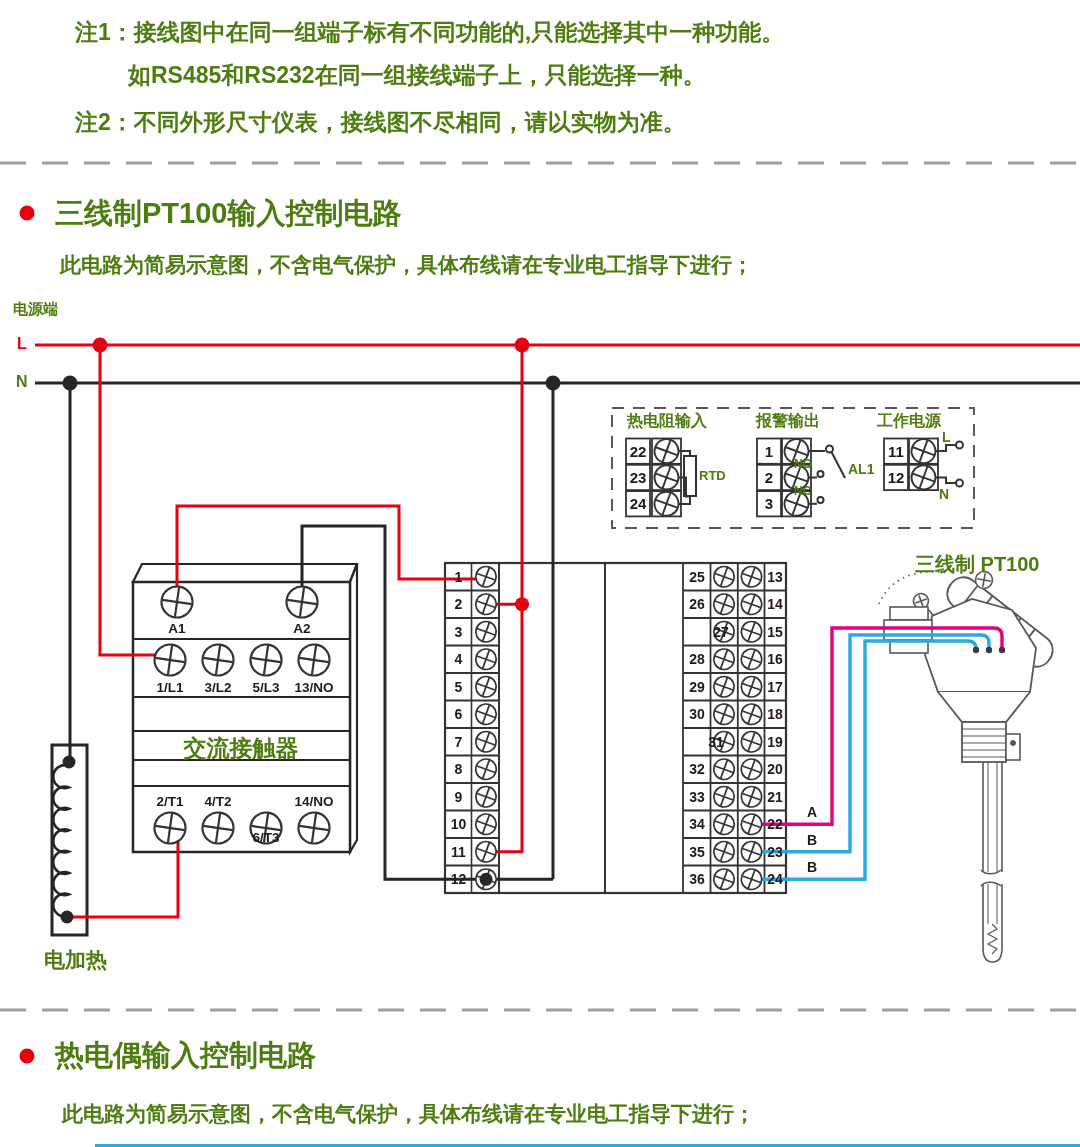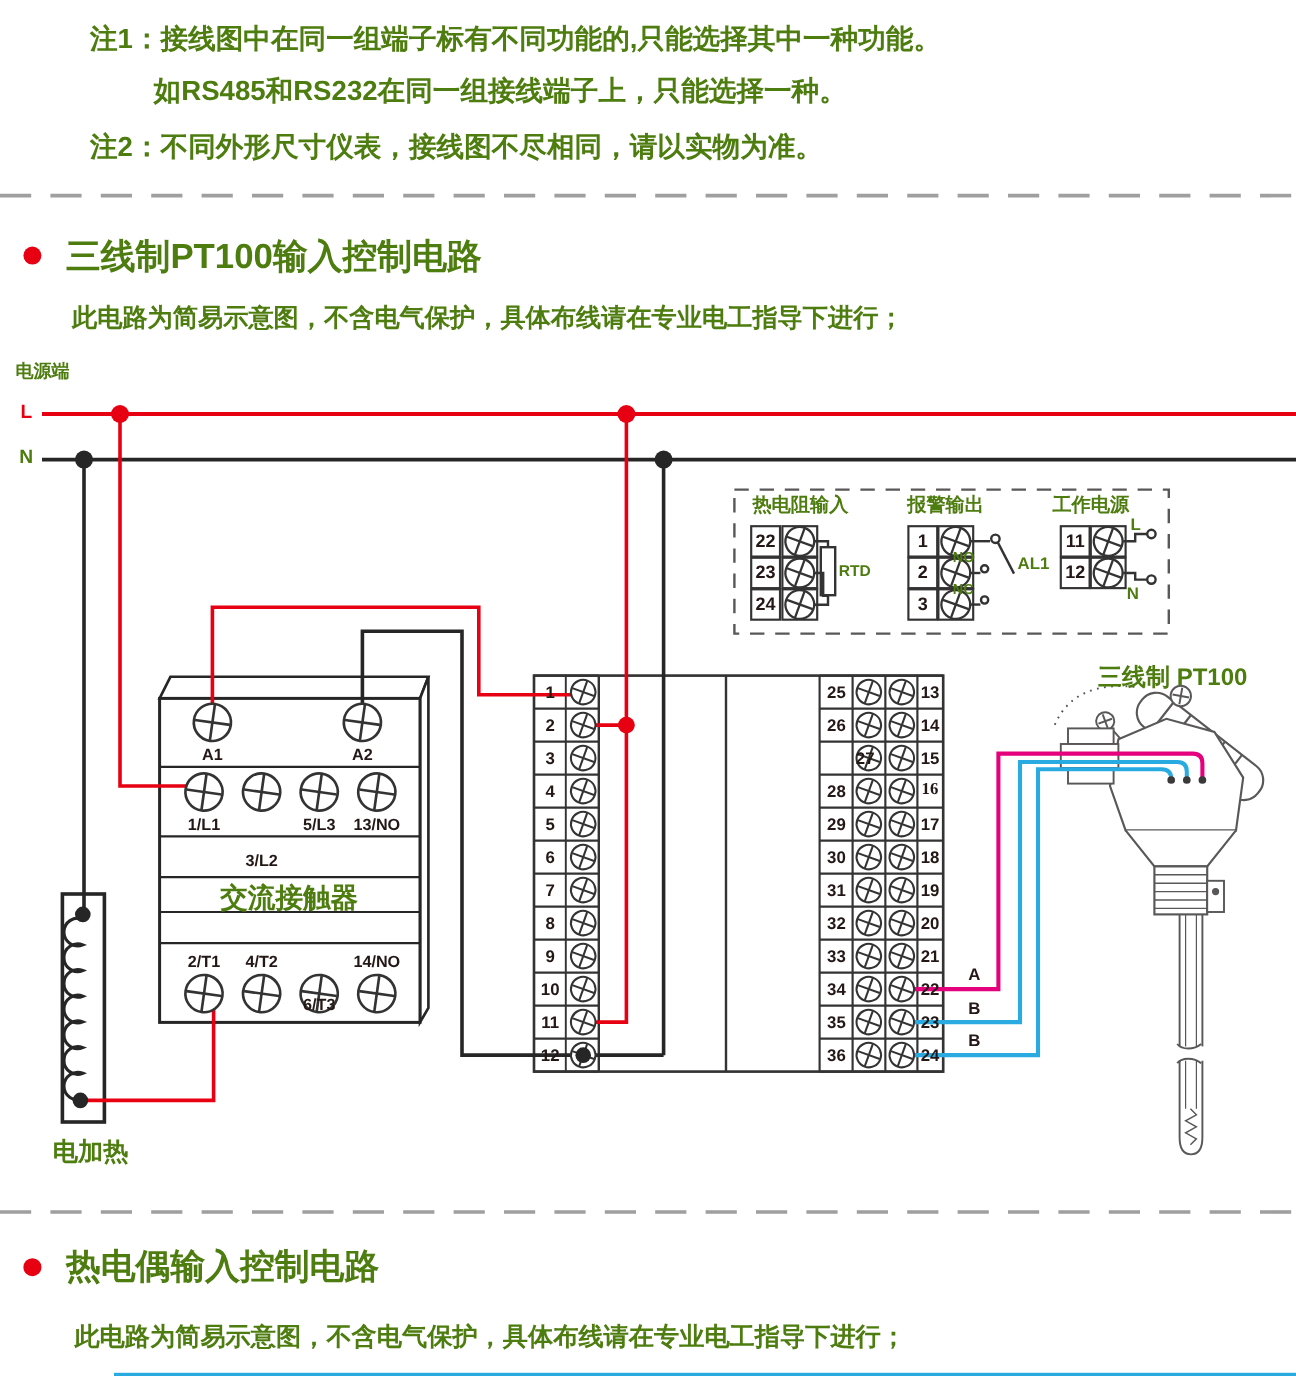--- a/index.html
+++ b/index.html
@@ -542,42 +542,42 @@
       <div class="cell" style="left: 446px; top: 783px; width: 25px; height: 27.5px; font-size: 14px;">9</div>
       <div class="cell" style="left: 446px; top: 810.5px; width: 25px; height: 27.5px; font-size: 14px;">10</div>
       <div class="cell" style="left: 446px; top: 838px; width: 25px; height: 27.5px; font-size: 14px;">11</div>
       <div class="cell" style="left: 446px; top: 865.5px; width: 25px; height: 27.5px; font-size: 14px;">12</div>
       <div class="cell" style="left: 684px; top: 563px; width: 26px; height: 27.5px; font-size: 14px;">25</div>
       <div class="cell" style="left: 684px; top: 590.5px; width: 26px; height: 27.5px; font-size: 14px;">26</div>
       <div class="cell" style="left: 684px; top: 618px; width: 26px; height: 27.5px; font-size: 14px; padding-left: 24px;">27</div>
       <div class="cell" style="left: 684px; top: 645.5px; width: 26px; height: 27.5px; font-size: 14px;">28</div>
       <div class="cell" style="left: 684px; top: 673px; width: 26px; height: 27.5px; font-size: 14px;">29</div>
       <div class="cell" style="left: 684px; top: 700.5px; width: 26px; height: 27.5px; font-size: 14px;">30</div>
-      <div class="cell" style="left: 684px; top: 728px; width: 26px; height: 27.5px; font-size: 14px;">31</div>
+      <div class="cell" style="left: 684px; top: 728px; width: 26px; height: 27.5px; font-size: 14px; padding-left: 19px;">31</div>
       <div class="cell" style="left: 684px; top: 755.5px; width: 26px; height: 27.5px; font-size: 14px;">32</div>
       <div class="cell" style="left: 684px; top: 783px; width: 26px; height: 27.5px; font-size: 14px;">33</div>
       <div class="cell" style="left: 684px; top: 810.5px; width: 26px; height: 27.5px; font-size: 14px;">34</div>
       <div class="cell" style="left: 684px; top: 838px; width: 26px; height: 27.5px; font-size: 14px;">35</div>
       <div class="cell" style="left: 684px; top: 865.5px; width: 26px; height: 27.5px; font-size: 14px;">36</div>
       <div class="cell" style="left: 765px; top: 563px; width: 20px; height: 27.5px; font-size: 14px;">13</div>
       <div class="cell" style="left: 765px; top: 590.5px; width: 20px; height: 27.5px; font-size: 14px;">14</div>
       <div class="cell" style="left: 765px; top: 618px; width: 20px; height: 27.5px; font-size: 14px;">15</div>
-      <div class="cell" style="left: 765px; top: 645.5px; width: 20px; height: 27.5px; font-size: 14px; font-family: Liberation Serif, serif;">16</div>
+      <div class="cell" style="left: 765px; top: 645.5px; width: 20px; height: 27.5px; font-size: 14px;">16</div>
       <div class="cell" style="left: 765px; top: 673px; width: 20px; height: 27.5px; font-size: 14px;">17</div>
       <div class="cell" style="left: 765px; top: 700.5px; width: 20px; height: 27.5px; font-size: 14px;">18</div>
       <div class="cell" style="left: 765px; top: 728px; width: 20px; height: 27.5px; font-size: 14px;">19</div>
       <div class="cell" style="left: 765px; top: 755.5px; width: 20px; height: 27.5px; font-size: 14px;">20</div>
       <div class="cell" style="left: 765px; top: 783px; width: 20px; height: 27.5px; font-size: 14px;">21</div>
       <div class="cell" style="left: 765px; top: 810.5px; width: 20px; height: 27.5px; font-size: 14px;">22</div>
       <div class="cell" style="left: 765px; top: 838px; width: 20px; height: 27.5px; font-size: 14px;">23</div>
       <div class="cell" style="left: 765px; top: 865.5px; width: 20px; height: 27.5px; font-size: 14px;">24</div>
       <div class="cell" style="left: 153px; top: 620px; width: 48px; height: 16px; font-size: 13.5px;">A1</div>
       <div class="cell" style="left: 278px; top: 620px; width: 48px; height: 16px; font-size: 13.5px;">A2</div>
       <div class="cell" style="left: 146px; top: 679px; width: 48px; height: 16px; font-size: 13.5px;">1/L1</div>
-      <div class="cell" style="left: 194px; top: 709px; width: 48px; height: 16px; font-size: 13.5px;">3/L2</div>
+      <div class="cell" style="left: 194px; top: 679px; width: 48px; height: 16px; font-size: 13.5px;">3/L2</div>
       <div class="cell" style="left: 242px; top: 679px; width: 48px; height: 16px; font-size: 13.5px;">5/L3</div>
       <div class="cell" style="left: 290px; top: 679px; width: 48px; height: 16px; font-size: 13.5px;">13/NO</div>
       <div class="cell" style="left: 146px; top: 793px; width: 48px; height: 16px; font-size: 13.5px;">2/T1</div>
       <div class="cell" style="left: 194px; top: 793px; width: 48px; height: 16px; font-size: 13.5px; text-align: right;">4/T2</div>
       <div class="cell" style="left: 242px; top: 793px; width: 48px; height: 16px; font-size: 13.5px; margin-top: 36px;">6/T3</div>
       <div class="cell" style="left: 290px; top: 793px; width: 48px; height: 16px; font-size: 13.5px;">14/NO</div>
       <div class="cell" style="left: 626px; top: 438.5px; width: 24px; height: 25.3px; font-size: 15px;">22</div>
       <div class="cell" style="left: 626px; top: 464.8px; width: 24px; height: 25.3px; font-size: 15px;">23</div>
       <div class="cell" style="left: 626px; top: 491.1px; width: 24px; height: 25.3px; font-size: 15px;">24</div>
       <div class="cell" style="left: 757px; top: 438.5px; width: 24px; height: 25.3px; font-size: 15px;">1</div>

